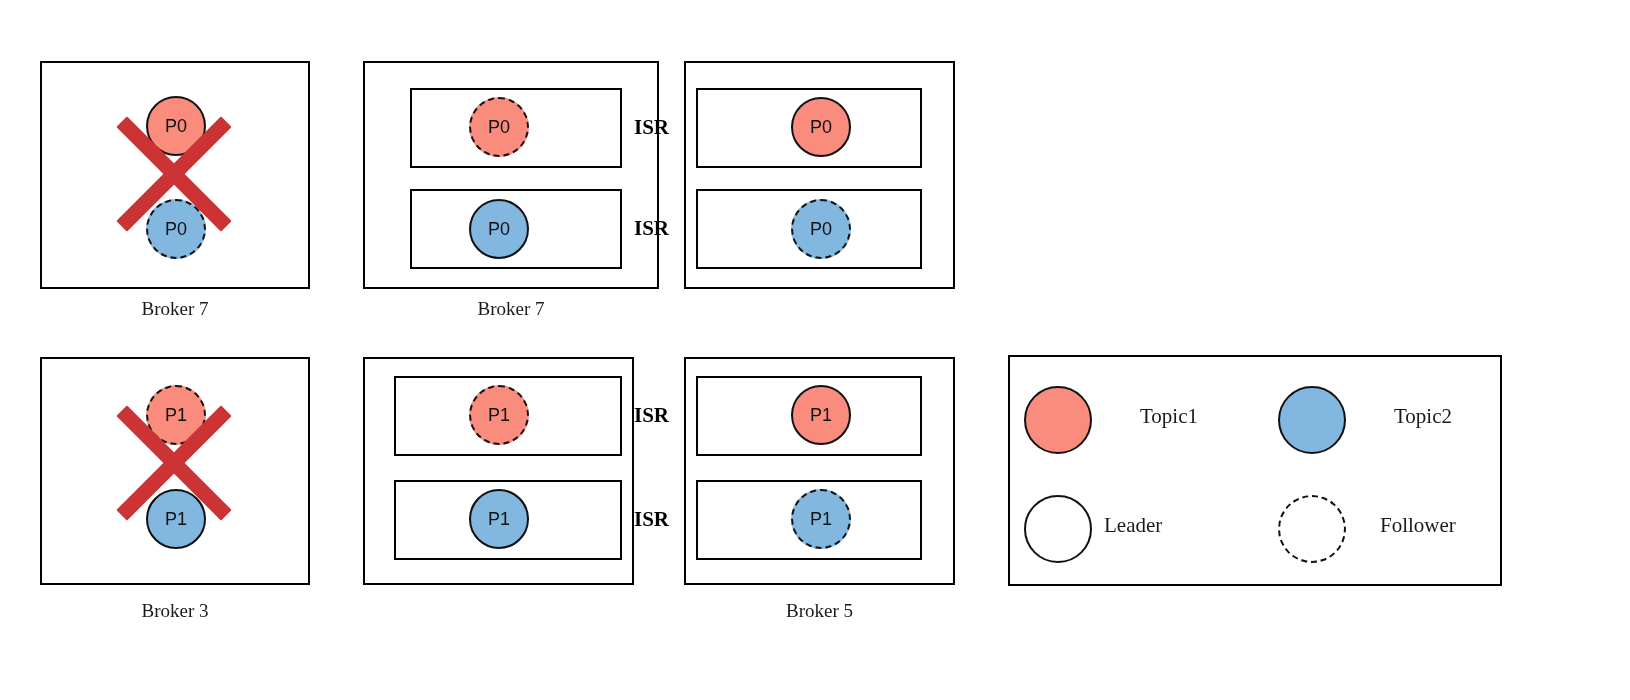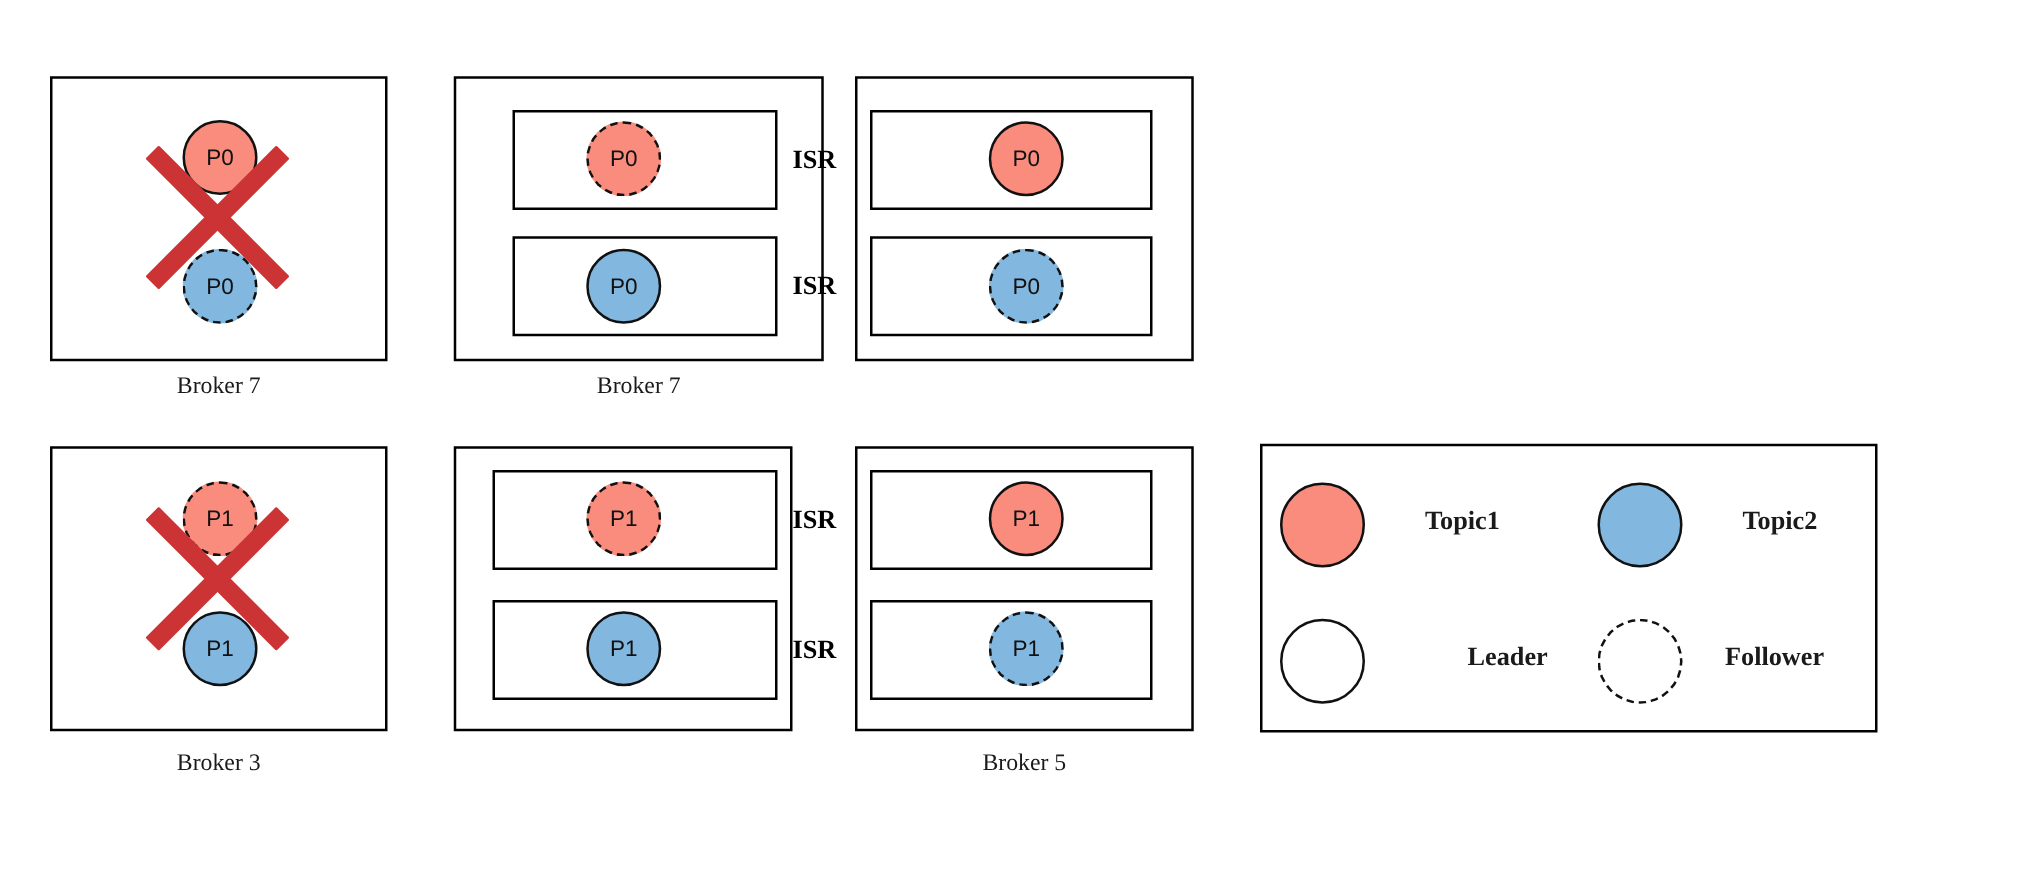--- a/index.html
+++ b/index.html
@@ -96,21 +96,20 @@
     position: absolute;
     box-sizing: border-box;
     border: 2px solid #000000;
   }
   .legend-text {
     position: absolute;
     font-size: 21px;
     color: #1a1a1a;
     font-family: "Liberation Serif", "DejaVu Serif", serif;
     white-space: nowrap;
-    font-weight: bold;
   }
 </style>
 </head>
 <body>
 
 <div id="canvas">
 
   <div class="broker-box" style="left:40px; top:61px; width:270px; height:228px;"></div>
 
   <div class="circle topic1 leader" style="left:146px; top:96px; width:60px; height:60px;">
@@ -209,18 +208,18 @@
 
   <div class="legend-box" style="left:1008px; top:355px; width:494px; height:231px;"></div>
 
   <div class="circle topic1 leader" style="left:1024px; top:386px; width:68px; height:68px;"></div>
   <div class="legend-text" style="left:1140px; top:404px;">Topic1</div>
 
   <div class="circle topic2 leader" style="left:1278px; top:386px; width:68px; height:68px;"></div>
   <div class="legend-text" style="left:1394px; top:404px;">Topic2</div>
 
   <div class="circle hollow leader" style="left:1024px; top:495px; width:68px; height:68px;"></div>
-  <div class="legend-text" style="left:1174px; top:513px;">Leader</div>
+  <div class="legend-text" style="left:1104px; top:513px;">Leader</div>
 
   <div class="circle hollow follower" style="left:1278px; top:495px; width:68px; height:68px;"></div>
   <div class="legend-text" style="left:1380px; top:513px;">Follower</div>
 
 </div>
 
 </body></html>

